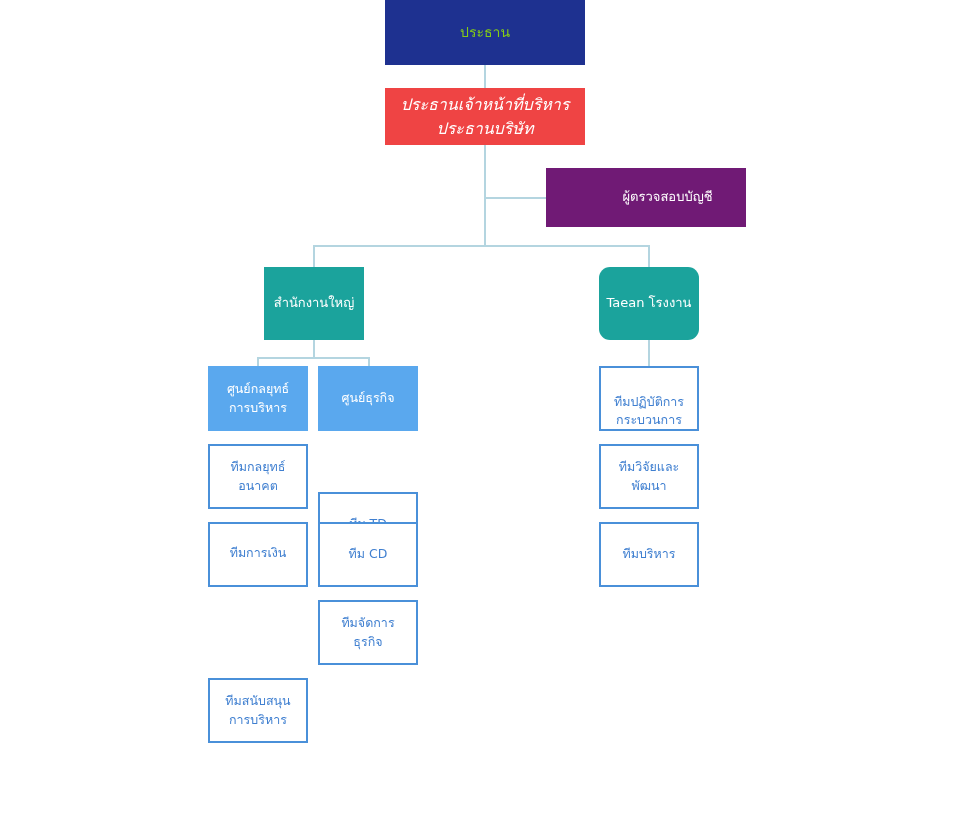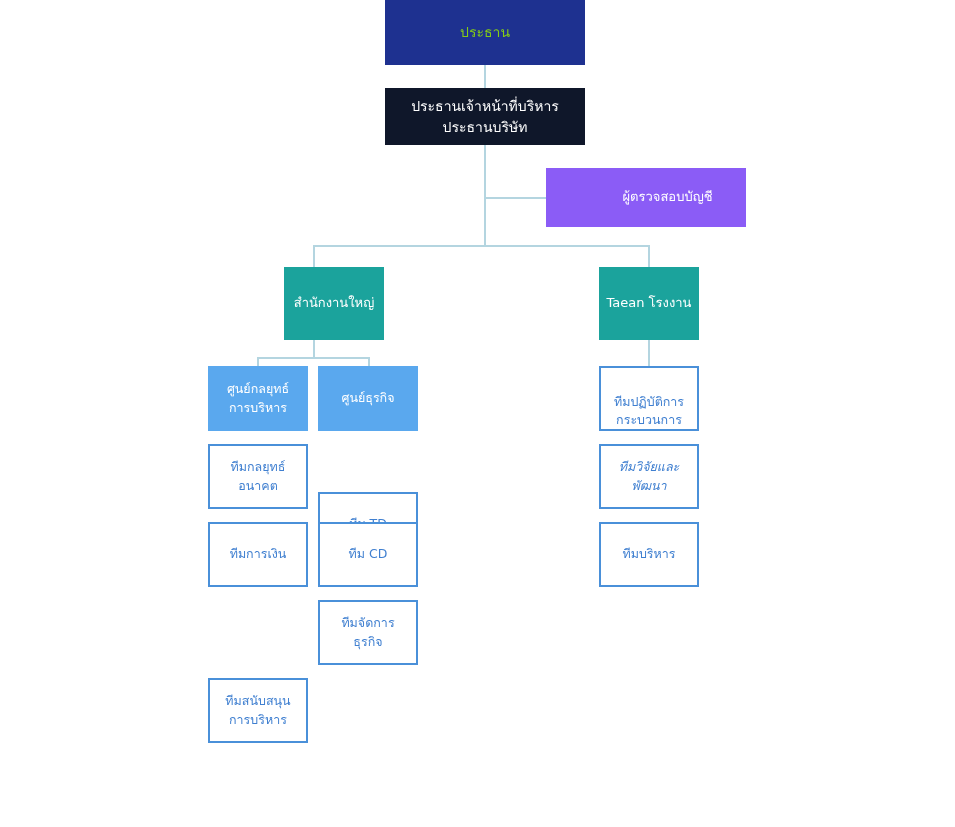--- a/index.html
+++ b/index.html
@@ -48,26 +48,27 @@
     padding: 0 6px;
   }
 
   
   .node--navy {
     background: #1e3190;
     color: #84cc16;
     font-size: 14px;
   }
   .node--blue {
-    background: #0f172a;
+    background: #ef4444;
     color: #ffffff;
-    font-size: 14px;
+    font-size: 16px;
+    font-style: italic;
   }
   .node--purple {
-    background: #8b5cf6;
+    background: #701a75;
     color: #ffffff;
     font-size: 13px;
     padding-left: 43px;
   }
   .node--teal {
     background: #1ba39c;
     color: #ffffff;
     font-size: 13px;
   }
   .node--lightblue {
@@ -110,42 +111,42 @@
 
   <div class="node node--blue" style="left:385px; top:88px; width:200px; height:57px;">
     <span class="label">ประธานเจ้าหน้าที่บริหาร
 ประธานบริษัท</span>
   </div>
 
   <div class="node node--purple" style="left:546px; top:168px; width:200px; height:59px;">
     <span class="label">ผู้ตรวจสอบบัญชี</span>
   </div>
 
-  <div class="node node--teal" style="left:264px; top:267px; width:100px; height:73px;margin-left:20px;">
+  <div class="node node--teal" style="left:264px; top:267px; width:100px; height:73px;">
     <span class="label">สำนักงานใหญ่</span>
   </div>
 
-  <div class="node node--teal" style="left:599px; top:267px; width:100px; height:73px;">
+  <div class="node node--teal" style="left:599px; top:267px; width:100px; height:73px;border-radius:11px;">
     <span class="label">Taean โรงงาน</span>
   </div>
 
   <div class="node node--lightblue" style="left:208px; top:366px; width:100px; height:65px;">
     <span class="label">ศูนย์กลยุทธ์
 การบริหาร</span>
   </div>
 
   <div class="node node--outline" style="left:208px; top:444px; width:100px; height:65px;">
     <span class="label">ทีมกลยุทธ์
 อนาคต</span>
   </div>
 
   <div class="node node--lightblue" style="left:318px; top:366px; width:100px; height:65px;">
     <span class="label">ศูนย์ธุรกิจ</span>
   </div>
-  <div class="node node--outline" style="left:208px; top:522px; width:100px; height:65px;">
+  <div class="node node--outline" style="left:208px; top:522px; width:100px; height:65px;font-family:Liberation Mono, monospace;">
     <span class="label">ทีมการเงิน</span>
   </div>
   <div class="node node--outline" style="left:208px; top:678px; width:100px; height:65px;">
     <span class="label">ทีมสนับสนุน
 การบริหาร</span>
   </div>
 
   <div class="node node--outline" style="left:318px; top:444px; width:100px; height:65px;margin-top:48px;">
     <span class="label">ทีม TD</span>
   </div>
@@ -154,21 +155,21 @@
   </div>
   <div class="node node--outline" style="left:318px; top:600px; width:100px; height:65px;">
     <span class="label">ทีมจัดการ
 ธุรกิจ</span>
   </div>
 
   <div class="node node--outline" style="left:599px; top:366px; width:100px; height:65px;align-items:flex-end;">
     <span class="label">ทีมปฏิบัติการ
 กระบวนการ</span>
   </div>
-  <div class="node node--outline" style="left:599px; top:444px; width:100px; height:65px;font-style:italic;">
+  <div class="node node--outline" style="left:599px; top:444px; width:100px; height:65px;">
     <span class="label">ทีมวิจัยและ
 พัฒนา</span>
   </div>
   <div class="node node--outline" style="left:599px; top:522px; width:100px; height:65px;text-align:center;">
     <span class="label">ทีมบริหาร</span>
   </div>
 
 </div>
 
 </body></html>

